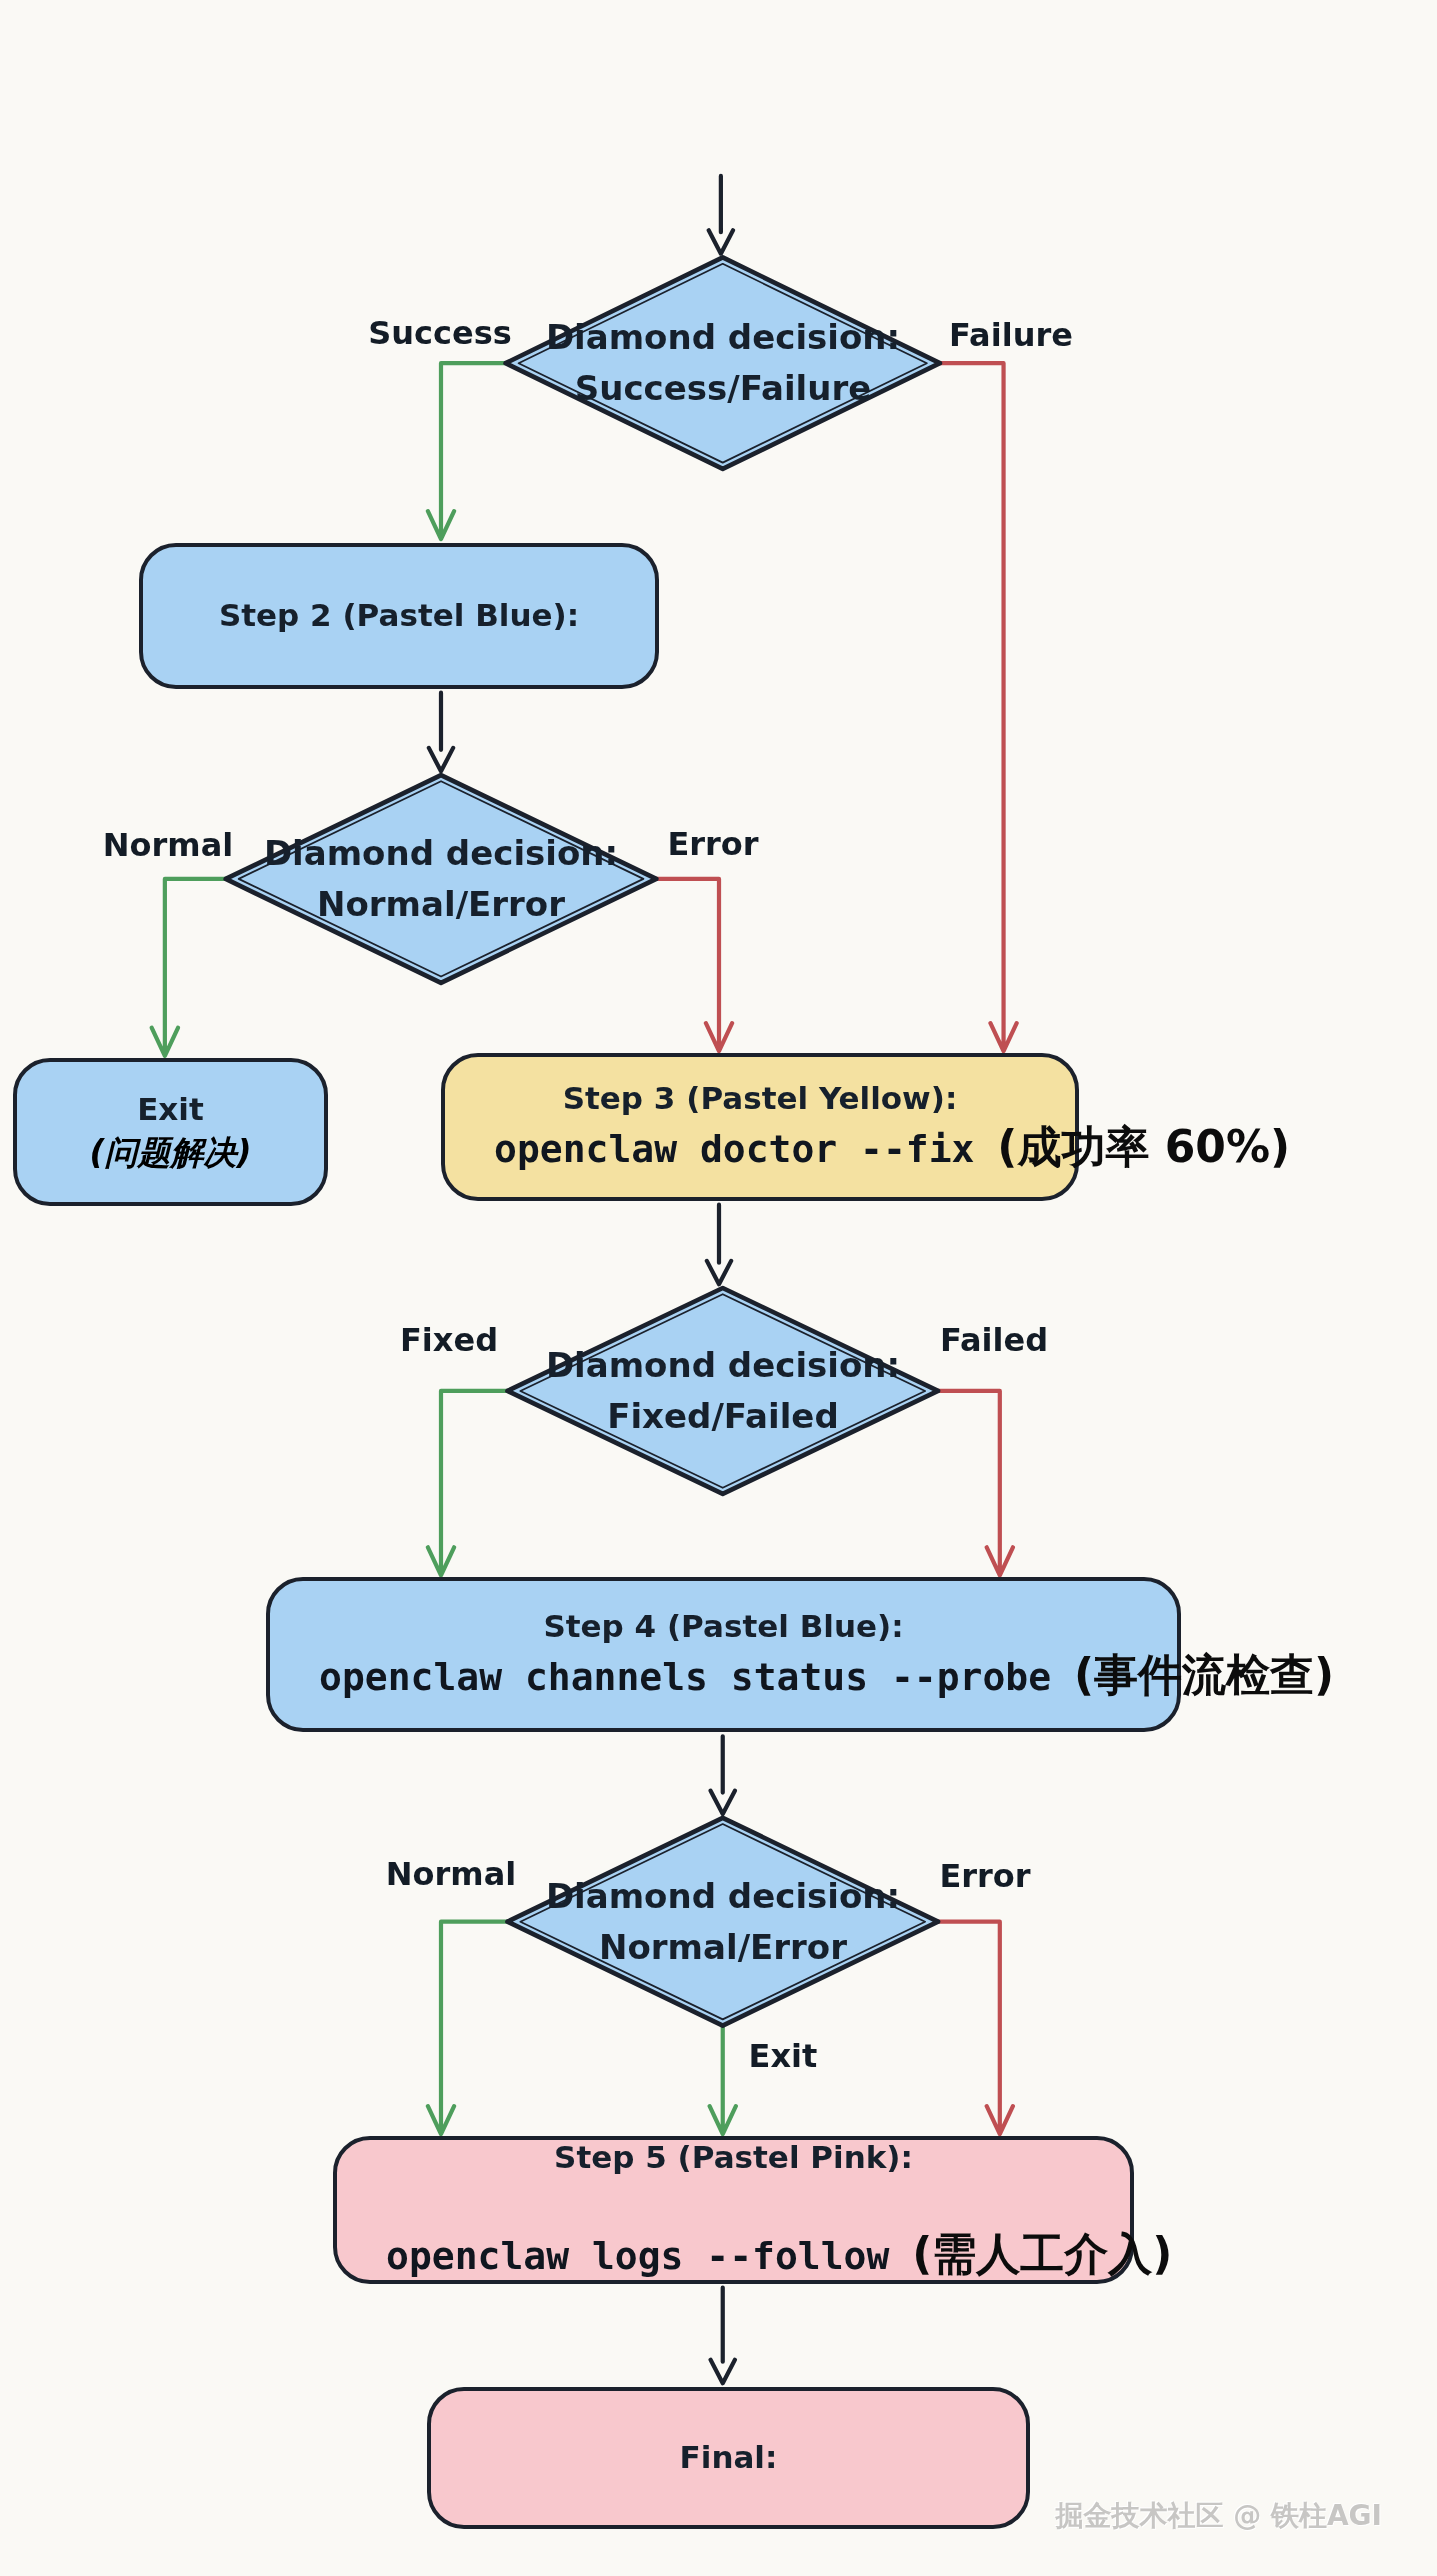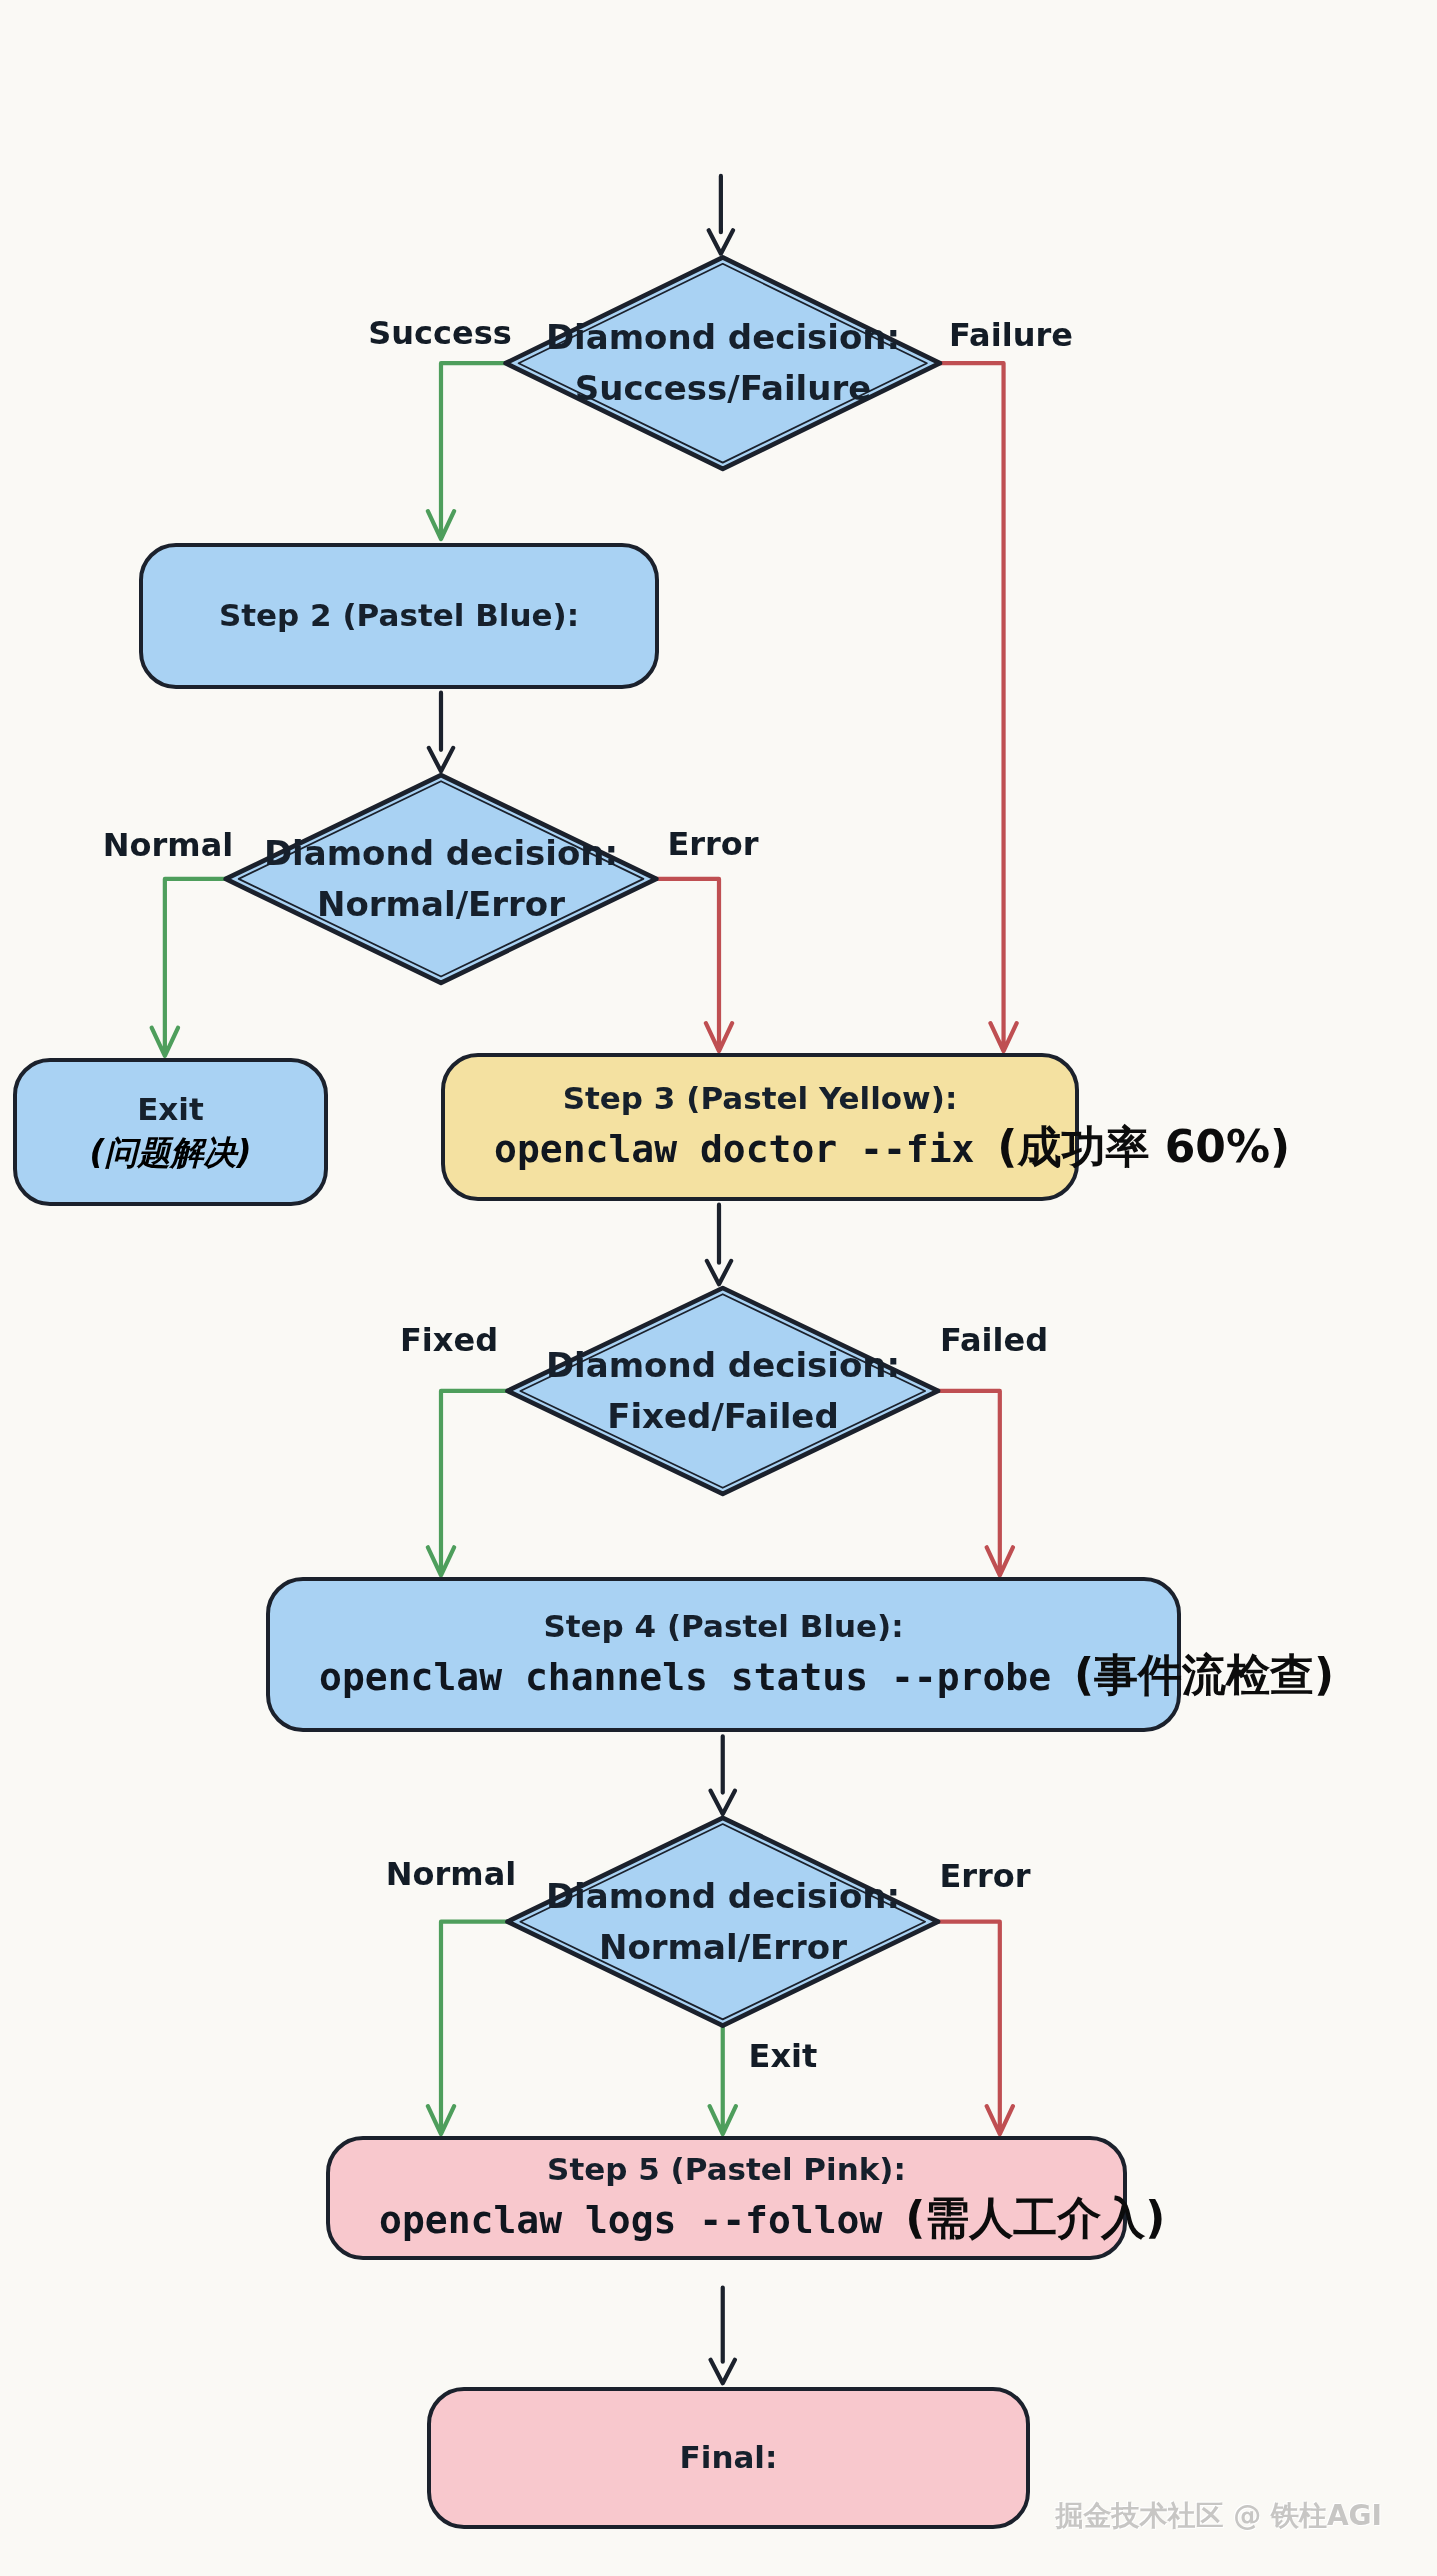--- a/index.html
+++ b/index.html
@@ -83,21 +83,21 @@
   <div class="box yellow" style="left:441px;top:1053px;width:638px;height:148px;">
     <div class="title">Step 3 (Pastel Yellow):</div>
     <div class="cmdline"><span>openclaw doctor --fix </span><span class="suffix">(成功率 60%)</span></div>
   </div>
 
   <div class="box" style="left:266px;top:1577px;width:915px;height:155px;">
     <div class="title">Step 4 (Pastel Blue):</div>
     <div class="cmdline"><span>openclaw channels status --probe </span><span class="suffix">(事件流检查)</span></div>
   </div>
 
-  <div class="box pink" style="left:326px;top:2136px;width:801px;height:124px;">
+  <div class="box pink" style="left:333px;top:2136px;width:801px;height:148px;justify-content:space-between;">
     <div class="title">Step 5 (Pastel Pink):</div>
     <div class="cmdline"><span>openclaw logs --follow </span><span class="suffix">(需人工介入)</span></div>
   </div>
 
   <div class="box pink" style="left:427px;top:2387px;width:603px;height:142px;">
     <div class="title">Final:</div>
   </div>
 
   <div class="diamond-text" style="left:723px;top:363px;">
     <div>Diamond decision:</div>

